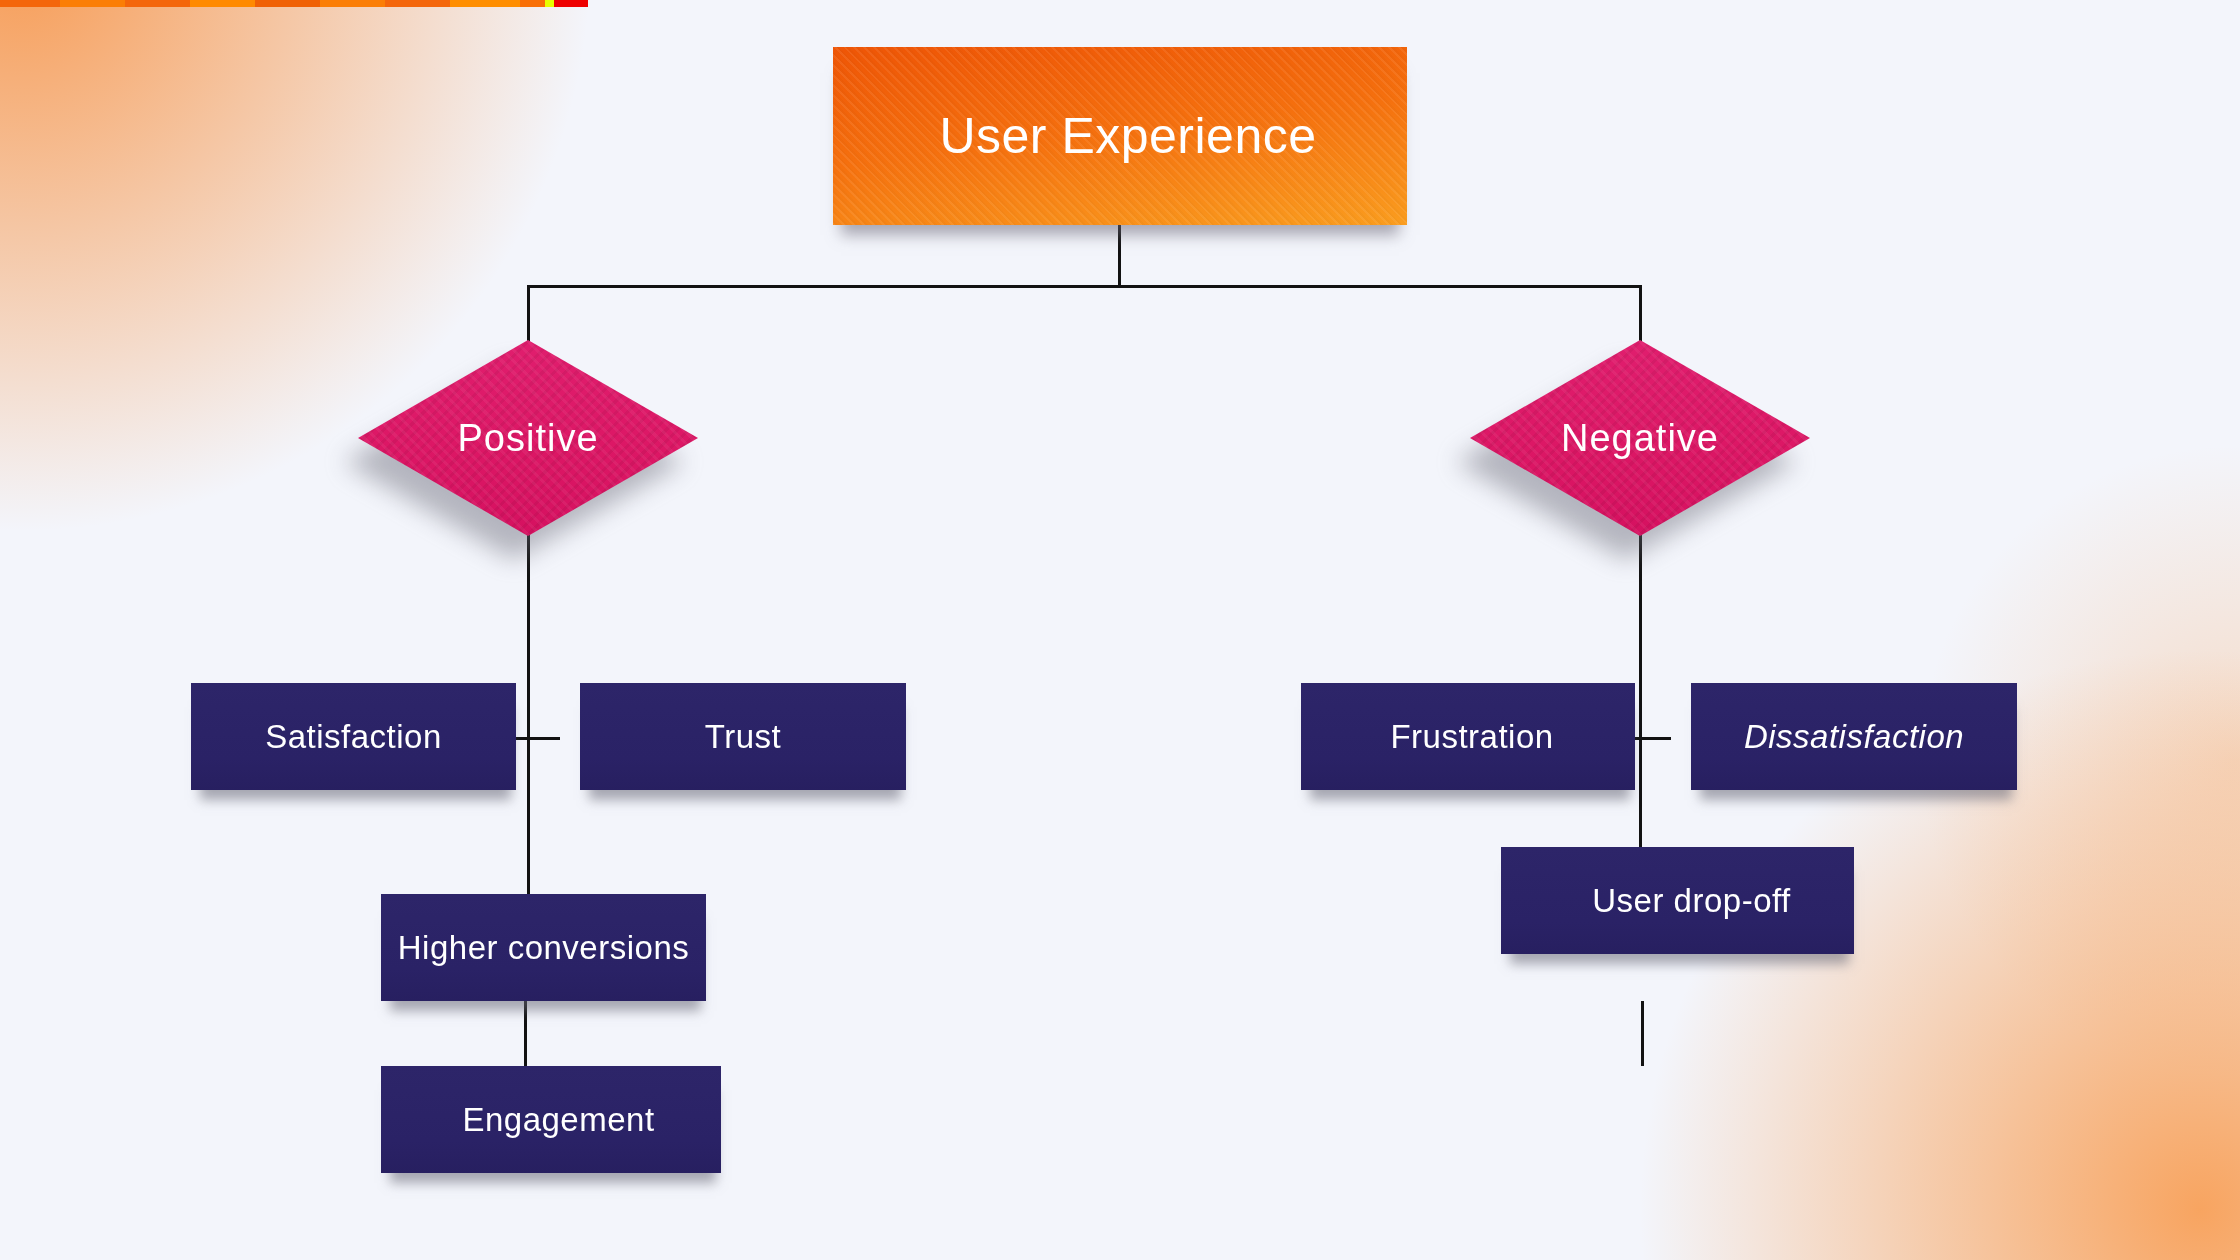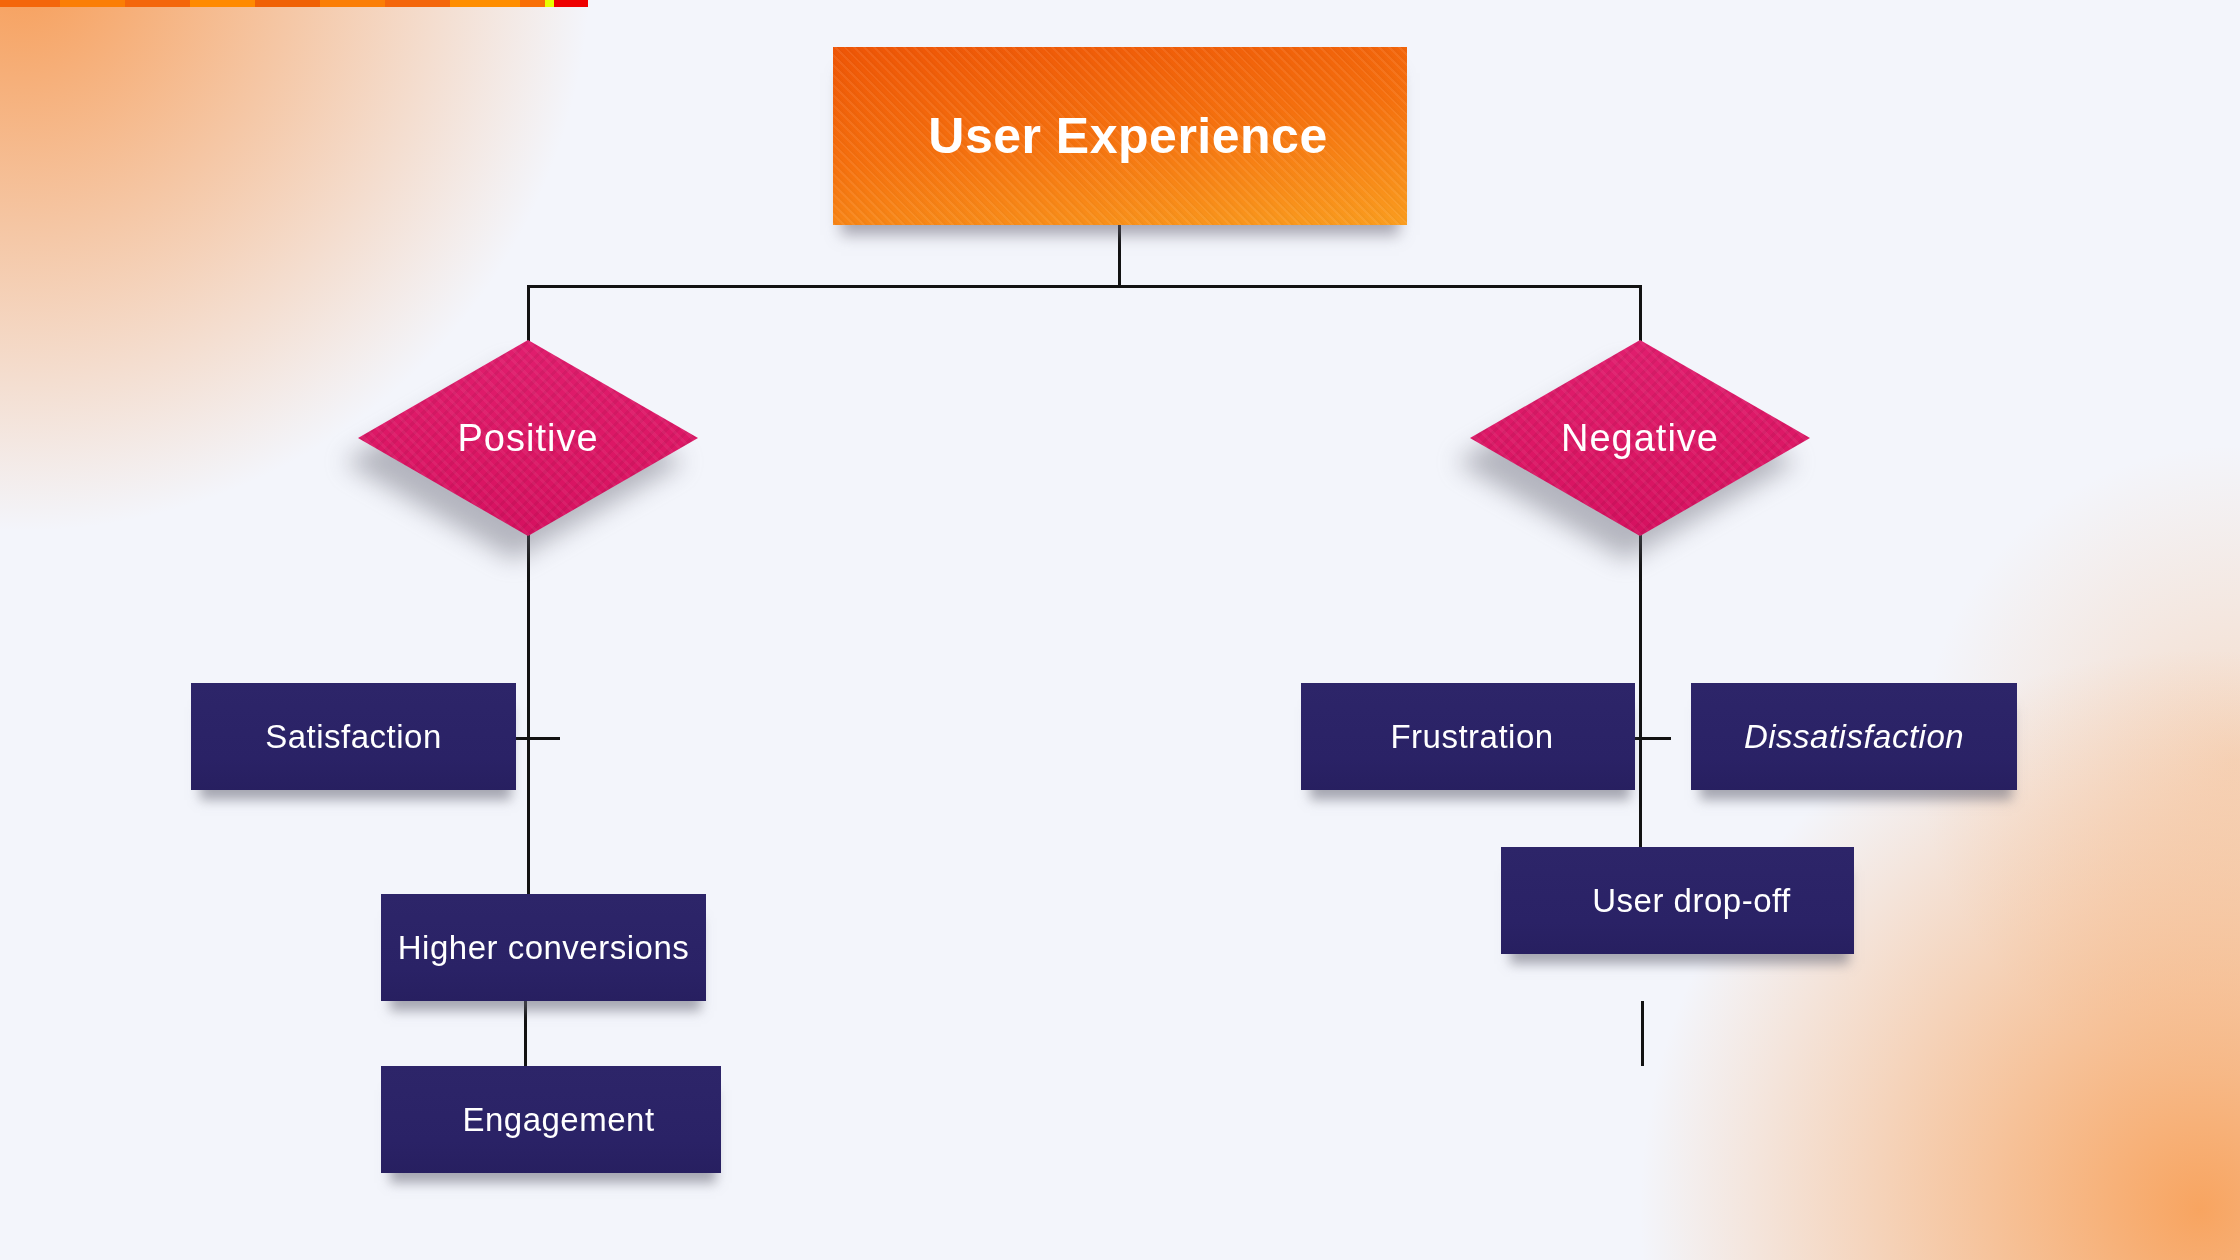--- a/index.html
+++ b/index.html
@@ -25,21 +25,21 @@
   .line{position:absolute;background:#121212;}
   .root-box{
     position:absolute;left:833px;top:47px;width:574px;height:178px;
     display:flex;align-items:center;justify-content:center;
     background-image:
       repeating-linear-gradient(45deg, rgba(255,255,255,0.07) 0 2px, rgba(0,0,0,0.02) 2px 4px, rgba(255,255,255,0) 4px 7px),
       linear-gradient(173deg,#EE5506 0%,#F5700E 48%,#FA9D1F 100%);
     box-shadow:0 18px 14px -8px rgba(108,104,120,0.55);
   }
   .root-box .title{
-    color:#fff;font-size:50px;font-weight:bold;letter-spacing:0.5px;margin-left:16px;
+    color:#fff;font-size:50px;font-weight:normal;letter-spacing:0.5px;margin-left:16px;
   }
   .diamond-wrap{position:absolute;width:340px;height:196px;filter:drop-shadow(-14px 24px 12px rgba(104,104,118,0.45));}
   .diamond{
     width:100%;height:100%;
     clip-path:polygon(50% 0,100% 50%,50% 100%,0 50%);
     display:flex;align-items:center;justify-content:center;
     background-image:
       repeating-linear-gradient(45deg, rgba(255,255,255,0.05) 0 3px, rgba(255,255,255,0) 3px 8px),
       repeating-linear-gradient(-45deg, rgba(0,0,0,0.05) 0 3px, rgba(0,0,0,0) 3px 8px),
       linear-gradient(180deg,#E01E6E 0%,#DC1765 55%,#D51160 100%);
@@ -83,20 +83,23 @@
   </div>
   <div class="diamond-wrap" style="left:1470px;top:340px;">
     <div class="diamond">
       <span>Negative</span>
     </div>
   </div>
 
   <div class="node" style="left:171px;top:683px;">
     <span>Satisfaction</span>
   </div>
+  <div class="node" style="left:560px;top:683px;width:326px;">
+    <span>Trust</span>
+  </div>
   <div class="node" style="left:361px;top:894px;">
     <span>Higher conversions</span>
   </div>
   <div class="node" style="left:361px;top:1066px;padding-left:15px;">
     <span>Engagement</span>
   </div>
 
   <div class="node" style="left:1281px;top:683px;width:326px;padding-left:8px;">
     <span>Frustration</span>
   </div>

